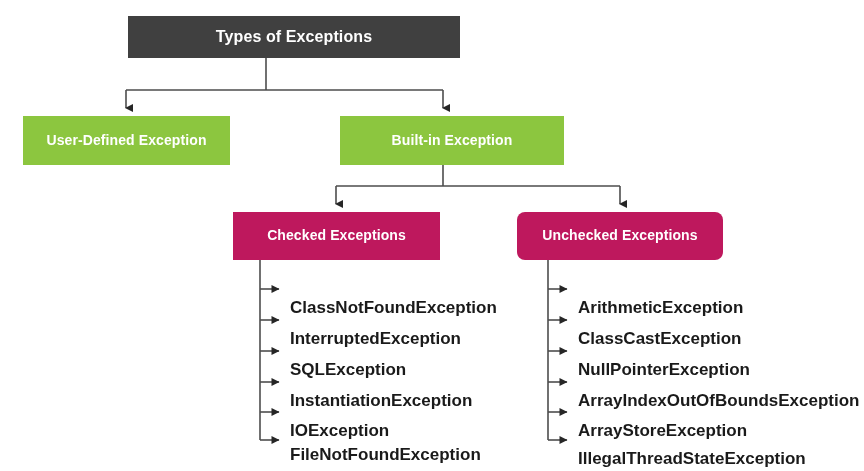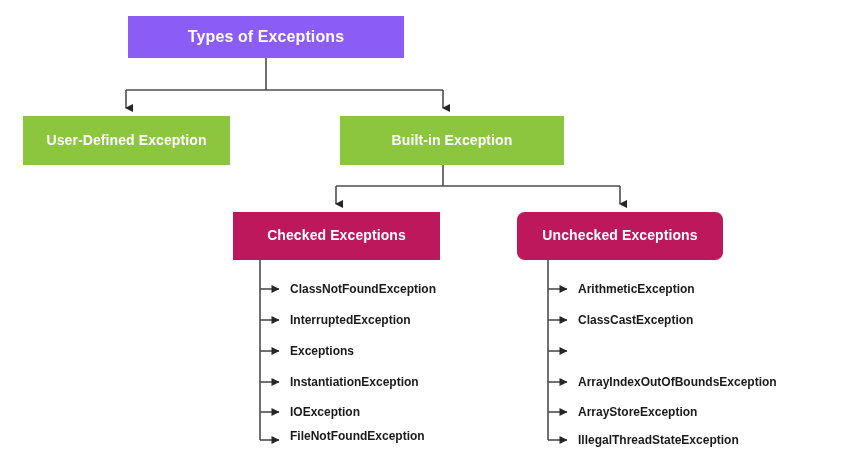--- a/index.html
+++ b/index.html
@@ -36,23 +36,23 @@
     color: #ffffff;
     font-weight: bold;
     letter-spacing: 0.1px;
     text-align: center;
     box-sizing: border-box;
     line-height: 1.1;
   }
   .node-root {
     left: 128px;
     top: 16px;
-    width: 276px;
+    width: 332px;
     height: 42px;
-    background: #8b5cf6;
+    background: #404040;
     font-size: 16px;
   }
   .node-green {
     background: #8cc63f;
     height: 49px;
     font-size: 14px;
   }
   .node-user-defined {
     left: 23px;
     top: 116px;
@@ -74,25 +74,26 @@
     width: 207px;
   }
   .node-unchecked {
     left: 517px;
     top: 212px;
     width: 206px;
     border-radius: 8px;
   }
   .leaf {
     position: absolute;
-    font-size: 12px;
+    font-size: 17px;
     font-weight: bold;
     color: #1a1a1a;
     white-space: nowrap;
     line-height: 1;
+    margin-top: 16px;
   }
   .leaf-left {
     left: 290px;
   }
   .leaf-right {
     left: 578px;
   }
 </style>
 </head>
 <body>
@@ -150,24 +151,25 @@
   <div class="node node-green node-user-defined">User-Defined Exception</div>
 
   <div class="node node-green node-builtin">Built-in Exception</div>
 
   <div class="node node-brown node-checked">Checked Exceptions</div>
 
   <div class="node node-brown node-unchecked">Unchecked Exceptions</div>
 
   <div class="leaf leaf-left" style="top:283px">ClassNotFoundException</div>
   <div class="leaf leaf-left" style="top:314px">InterruptedException</div>
-  <div class="leaf leaf-left" style="top:345px">Exceptions</div>
+  <div class="leaf leaf-left" style="top:345px">SQLException</div>
   <div class="leaf leaf-left" style="top:376px">InstantiationException</div>
   <div class="leaf leaf-left" style="top:406px">IOException</div>
   <div class="leaf leaf-left" style="top:430px">FileNotFoundException</div>
 
   <div class="leaf leaf-right" style="top:283px">ArithmeticException</div>
   <div class="leaf leaf-right" style="top:314px">ClassCastException</div>
+  <div class="leaf leaf-right" style="top:345px">NullPointerException</div>
   <div class="leaf leaf-right" style="top:376px">ArrayIndexOutOfBoundsException</div>
   <div class="leaf leaf-right" style="top:406px">ArrayStoreException</div>
   <div class="leaf leaf-right" style="top:434px">IllegalThreadStateException</div>
 
 </div>
 
 </body></html>

